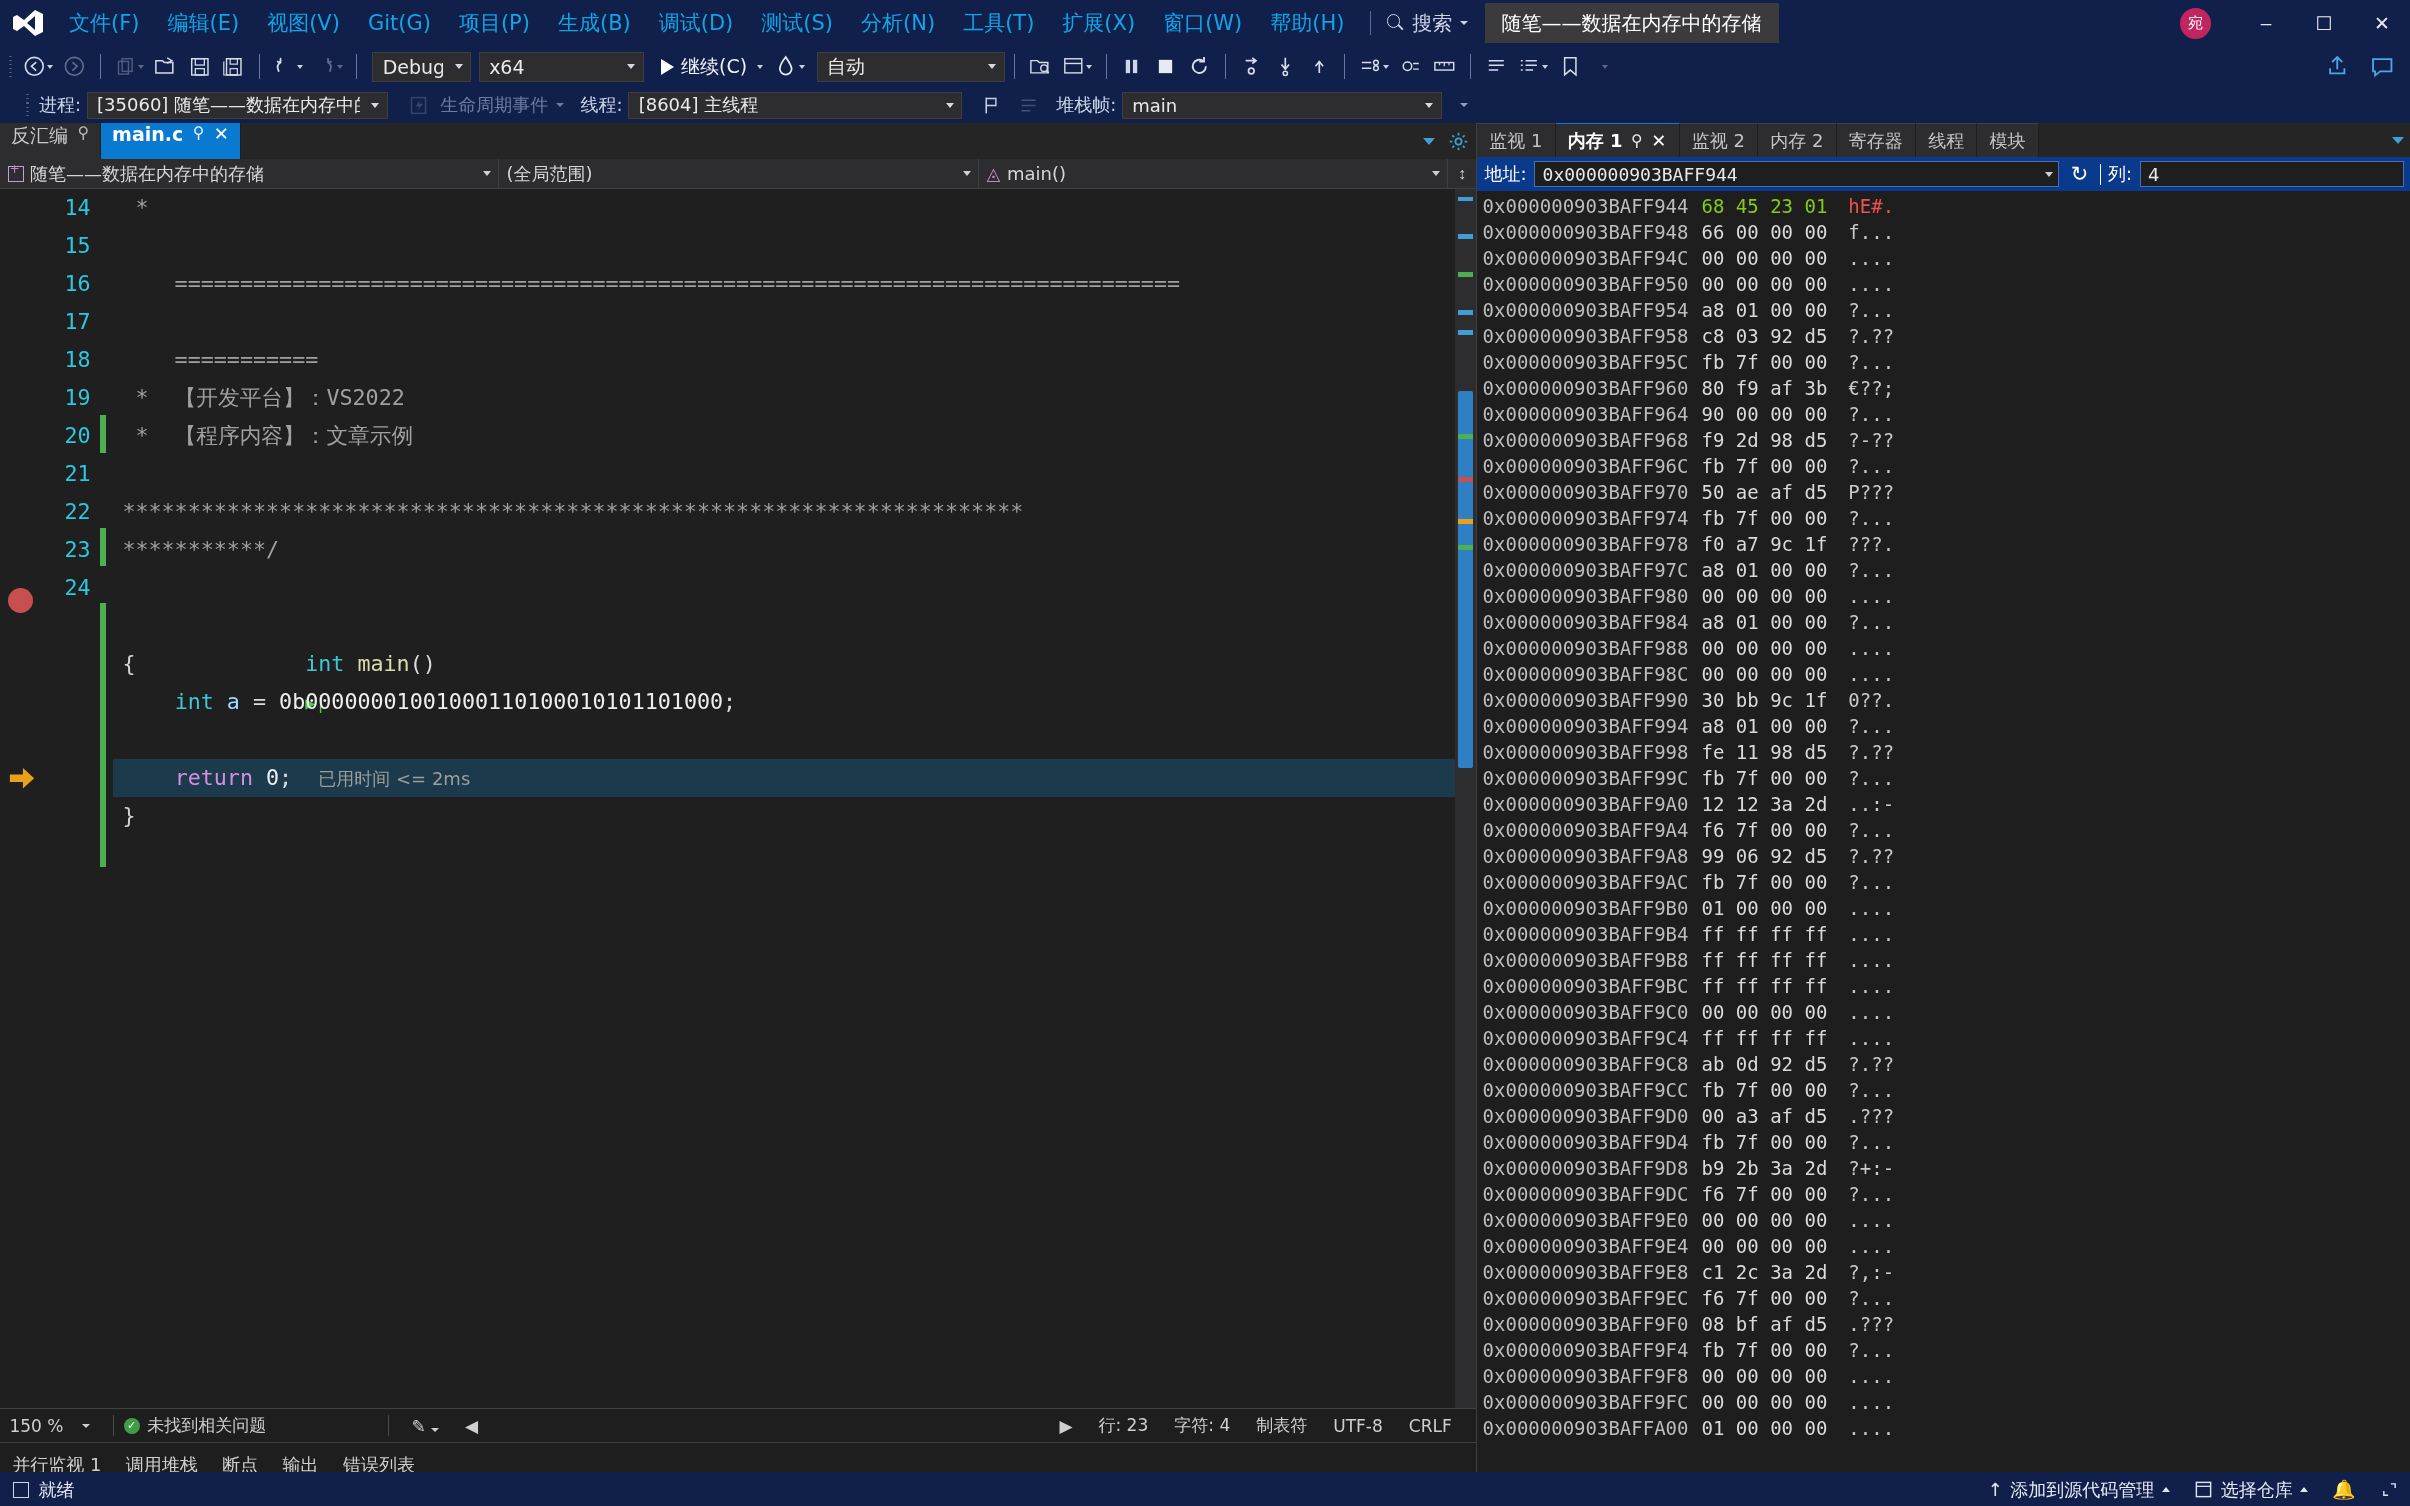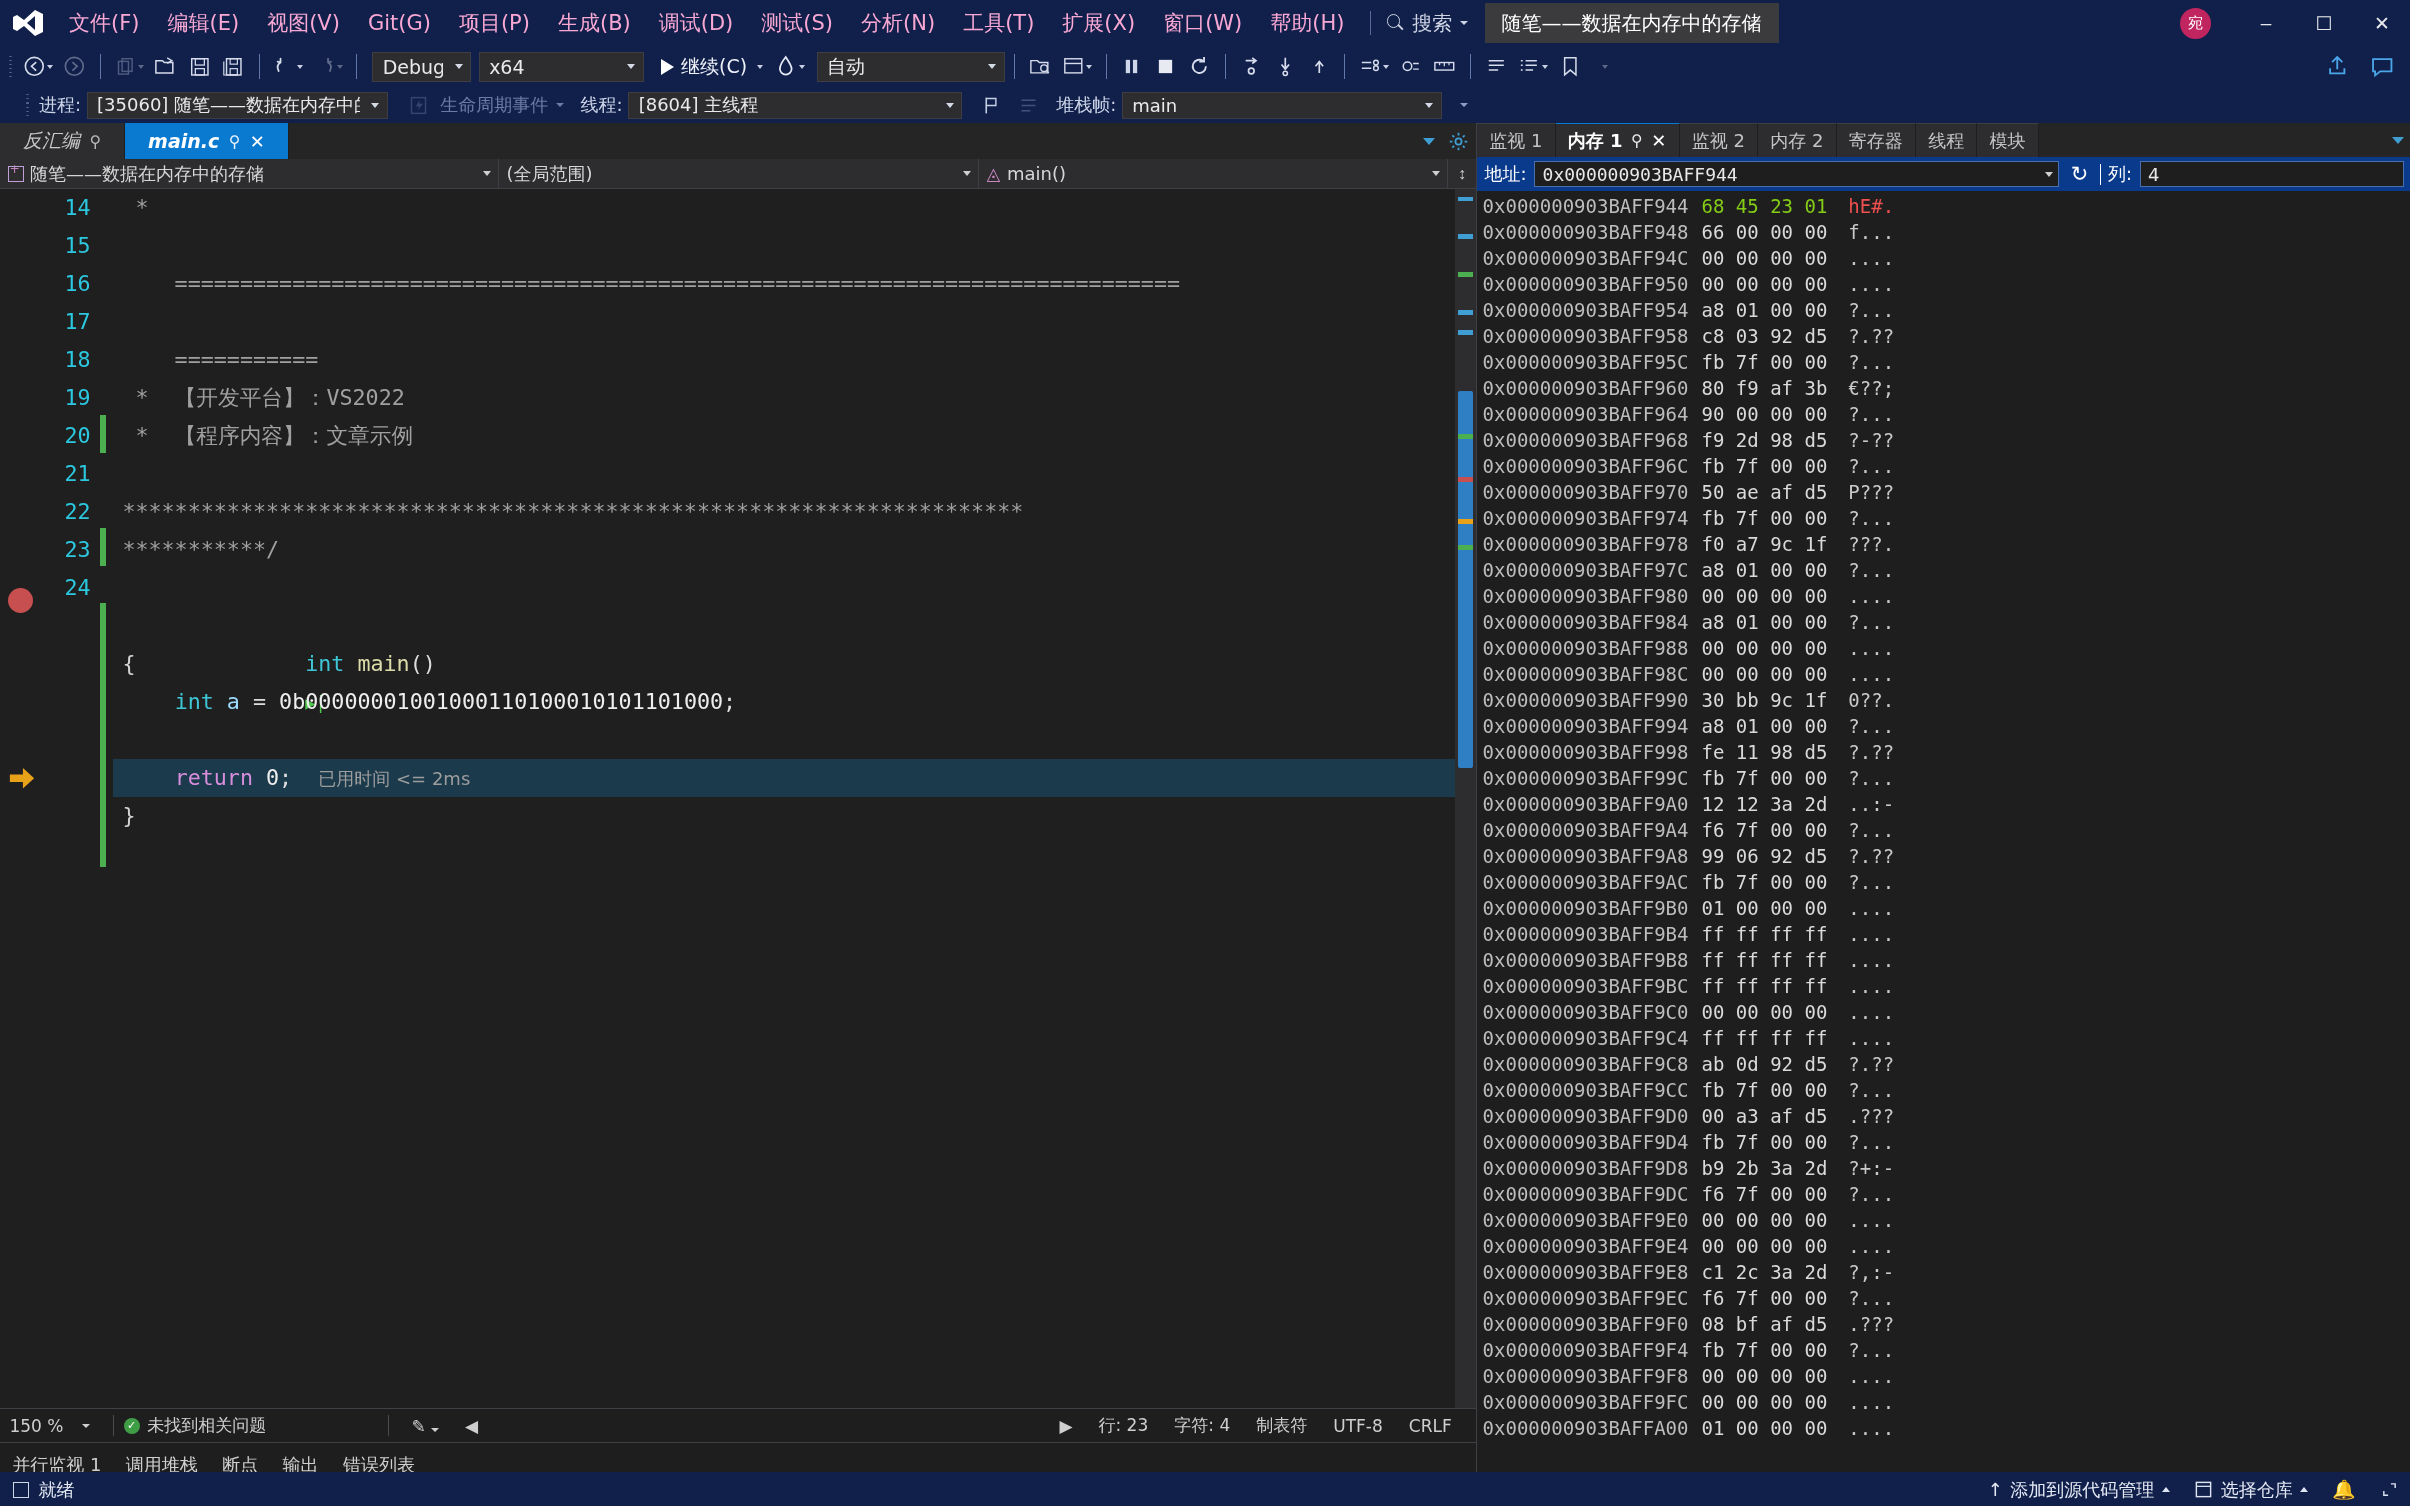--- a/index.html
+++ b/index.html
@@ -13,21 +13,21 @@
 
   
   .titlebar {
     height: 46px; background: #10204a; display: flex; align-items: center;
     flex: 0 0 46px; position: relative;
   }
   .vslogo { width: 55px; display:flex; align-items:center; justify-content:center; }
   .vslogo svg { display:block; }
   .menubar { display: flex; align-items: center; height: 100%; }
   .menu-item {
-    color: #f9a8d4; font-size: 21px; padding: 0 14px; height: 100%;
+    color: #0ea5e9; font-size: 21px; padding: 0 14px; height: 100%;
     display: flex; align-items: center; white-space: nowrap;
     font-family: "DejaVu Sans", sans-serif;
   }
   .tb-sep-vert { width:0.9px; height:24.5px; background:#5a6a96; margin:0 11.3px; }
   .searchbox { display:flex; align-items:center; gap:7.5px; color:#cfd4e4; font-size:20px;
      font-family:"DejaVu Sans", sans-serif; padding: 0 3.8px; }
   .search-ico { width:19px; height:19px; position:relative; display:inline-block; }
   .search-ico::before { content:""; position:absolute; left:0.9px; top:0.9px; width:11.3px; height:11.3px;
     border:1.9px solid #cfd4e4; border-radius:50%; }
   .search-ico::after { content:""; position:absolute; left:11.3px; top:12.2px; width:6.6px; height:1.9px;
@@ -83,23 +83,23 @@
   .dlabel.dim { color:#6c7ba5; }
 
   
   .body { flex: 1 1 auto; display:flex; min-height:0; background:#1e1e1e; }
   .left { width: 1476px; display:flex; flex-direction:column; min-width:0; background:#1e1e1e; }
   .right { flex:1 1 auto; display:flex; flex-direction:column; min-width:0; background:#1e1e1e;
      border-left: 0.9px solid #3f3f46; }
 
   
   .edtabs { height: 36px; background:#252526; display:flex; align-items:stretch; position:relative; }
-  .etab { display:flex; align-items:center; gap:9.4px; padding: 0 23px; font-size:19px;
+  .etab { display:flex; gap:9.4px; padding: 0 11px; font-size:19px;
     color:#c8c8c8; background:#2d2d30; border-right:0.9px solid #1e1e1e;
-    font-family:"DejaVu Sans", sans-serif;font-style:italic; }
+    font-family:"DejaVu Sans", sans-serif; }
   .etab.active { background:#0a7ad1; color:#fff; font-weight:bold; }
   .pin { font-size:16px; opacity:.9; }
   .xc { font-size:18px; }
   .edtabs-right { position:absolute; right:7.5px; top:0; height:100%; display:flex; align-items:center; gap:13px; }
   .tri-dn { width:0;height:0;border-left:6.6px solid transparent;border-right:6.6px solid transparent;
      border-top:7.5px solid #3f9fd4; }
 
   
   .navbar { height:30px; background:#2d2d30; display:flex; align-items:stretch; border-bottom:0.9px solid #3f3f46; }
   .navsel { display:flex;align-items:center;justify-content:space-between; padding:0 7.5px 0 7.5px;

